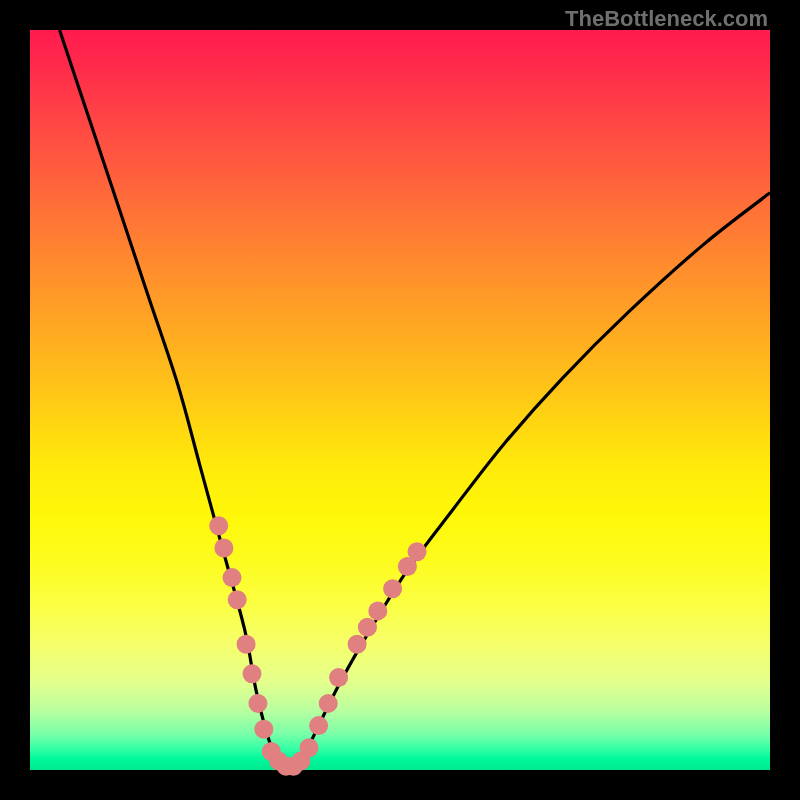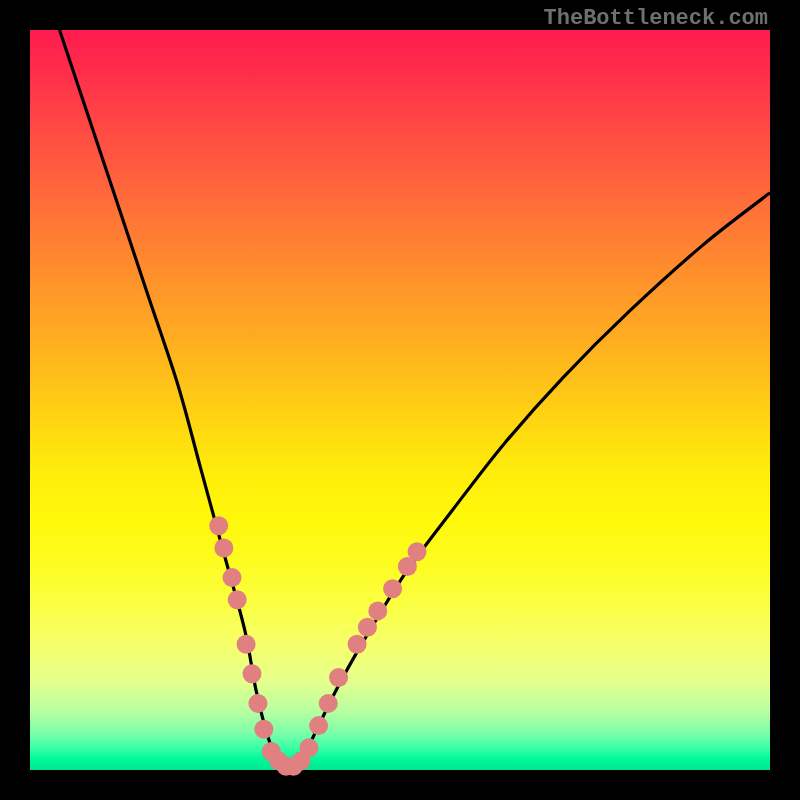--- a/index.html
+++ b/index.html
@@ -37,21 +37,21 @@
       #7cffa8 95%,
       #3affa5 97%,
       #00f89c 98.5%,
       #00e890 100%
     );
   }
   .watermark {
     position: absolute;
     top: 6px;
     right: 32px;
-    font-family: Liberation Mono, monospace;
+    font-family: Liberation Sans, sans-serif;
     font-size: 22px;
     font-weight: 600;
     color: #6f6f6f;
   }
   svg.curve {
     position: absolute;
     left: 0;
     top: 0;
     width: 740px;
     height: 740px;

